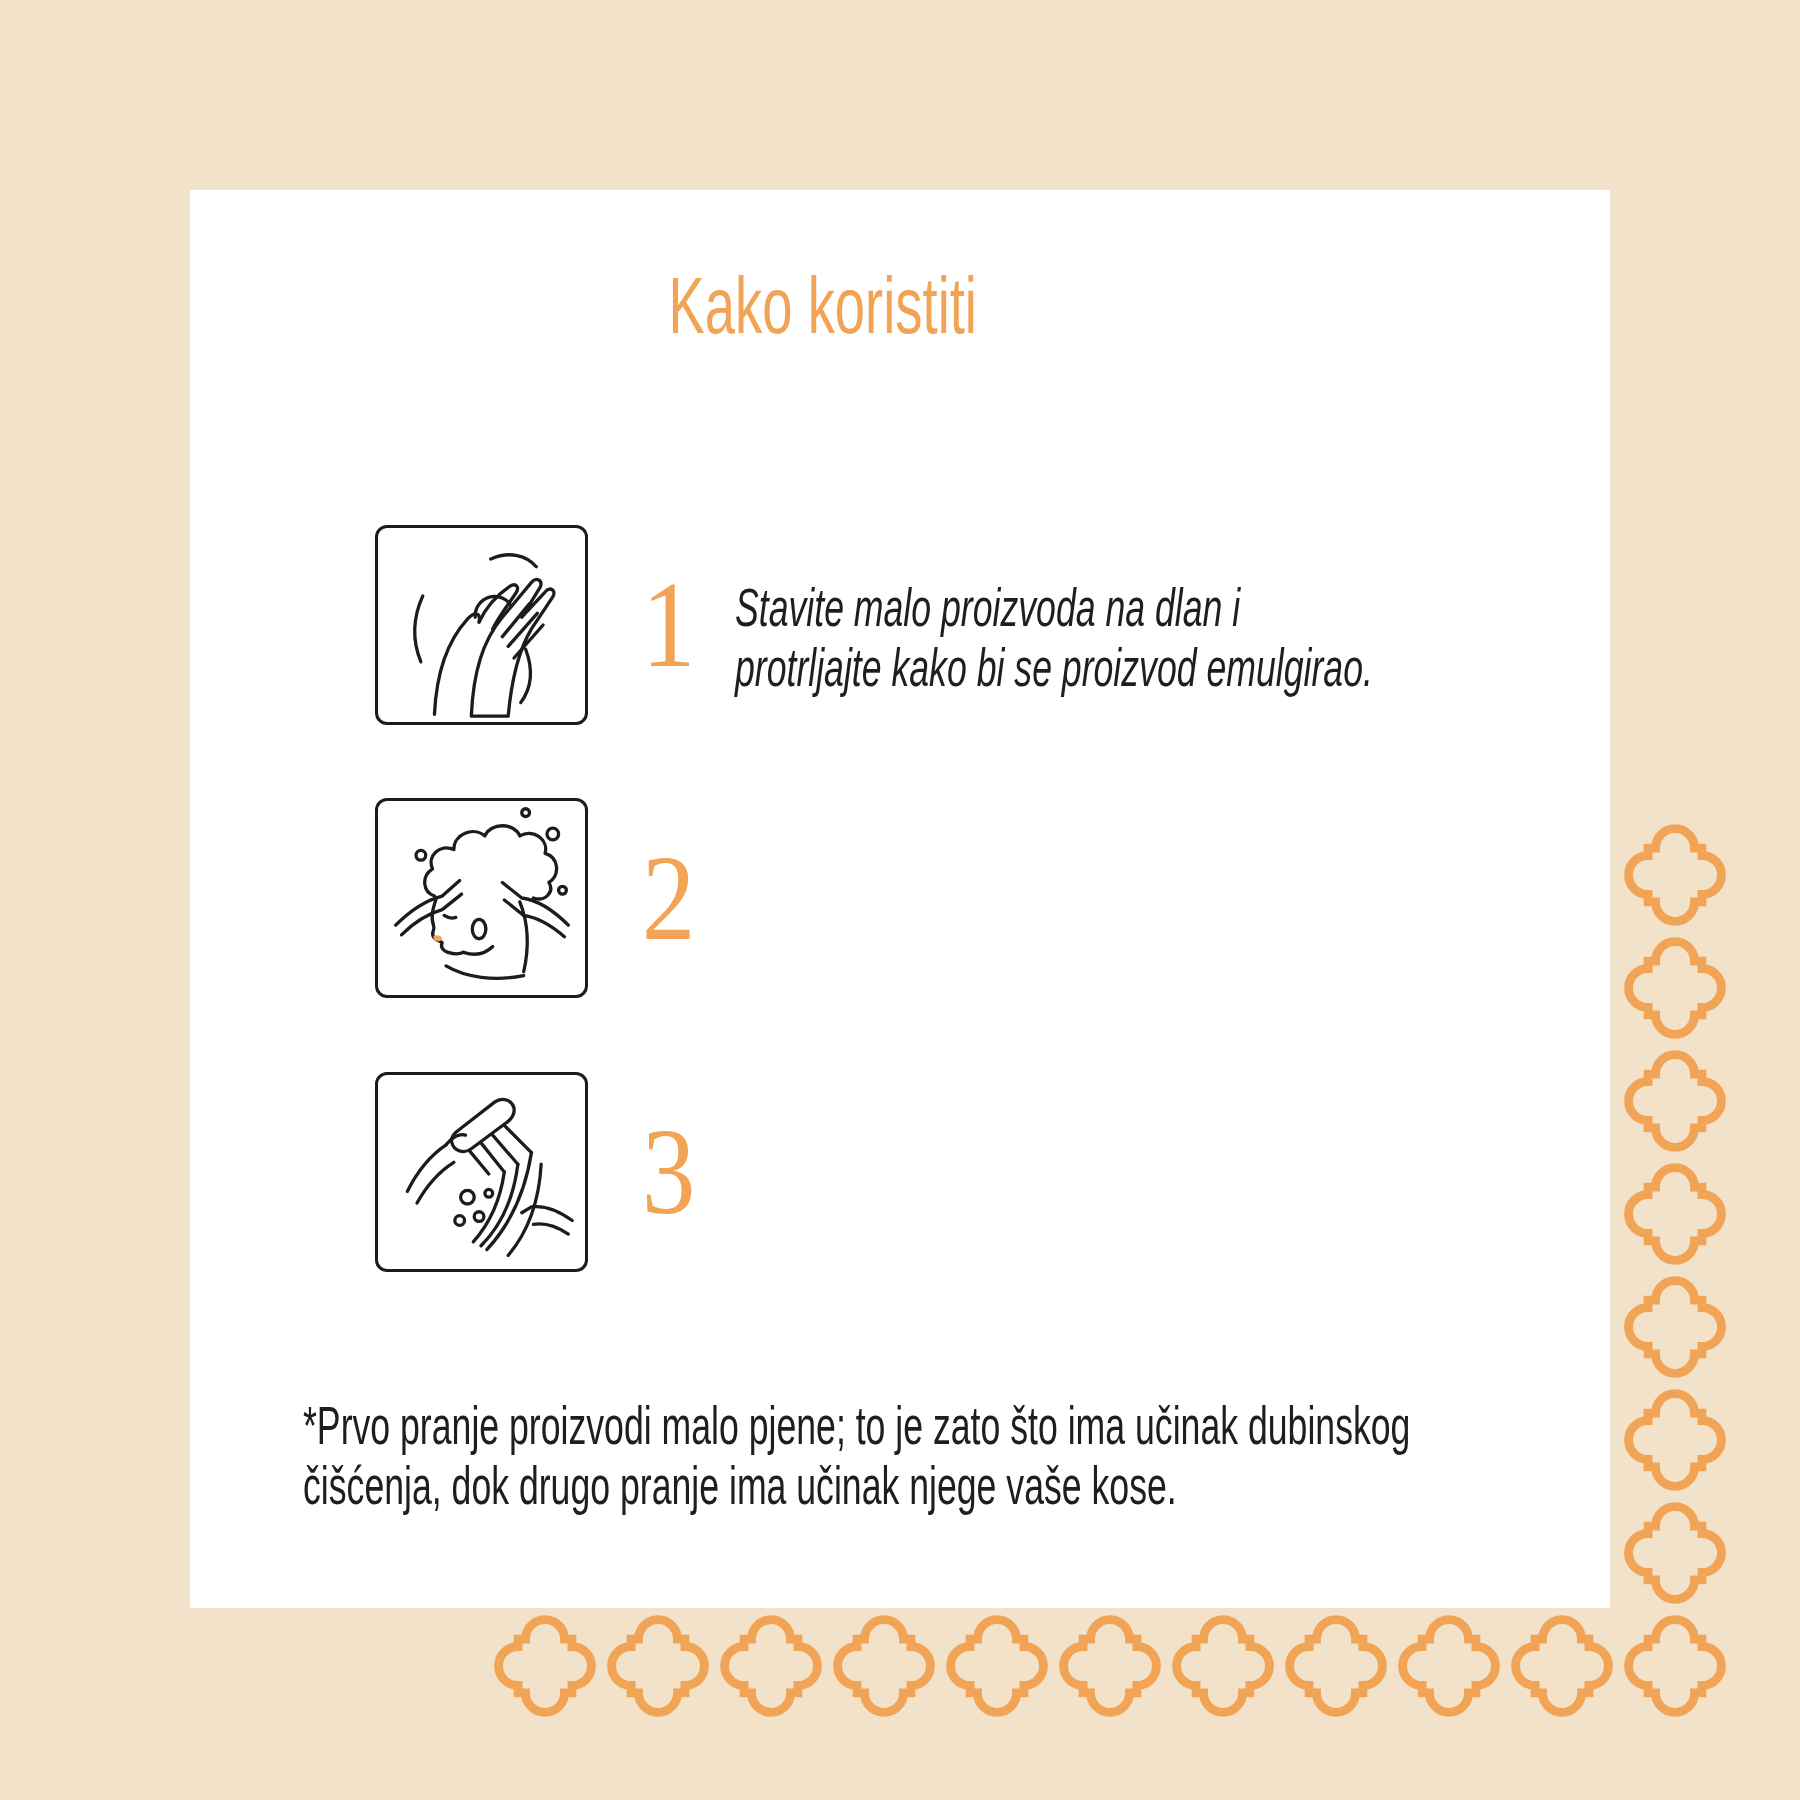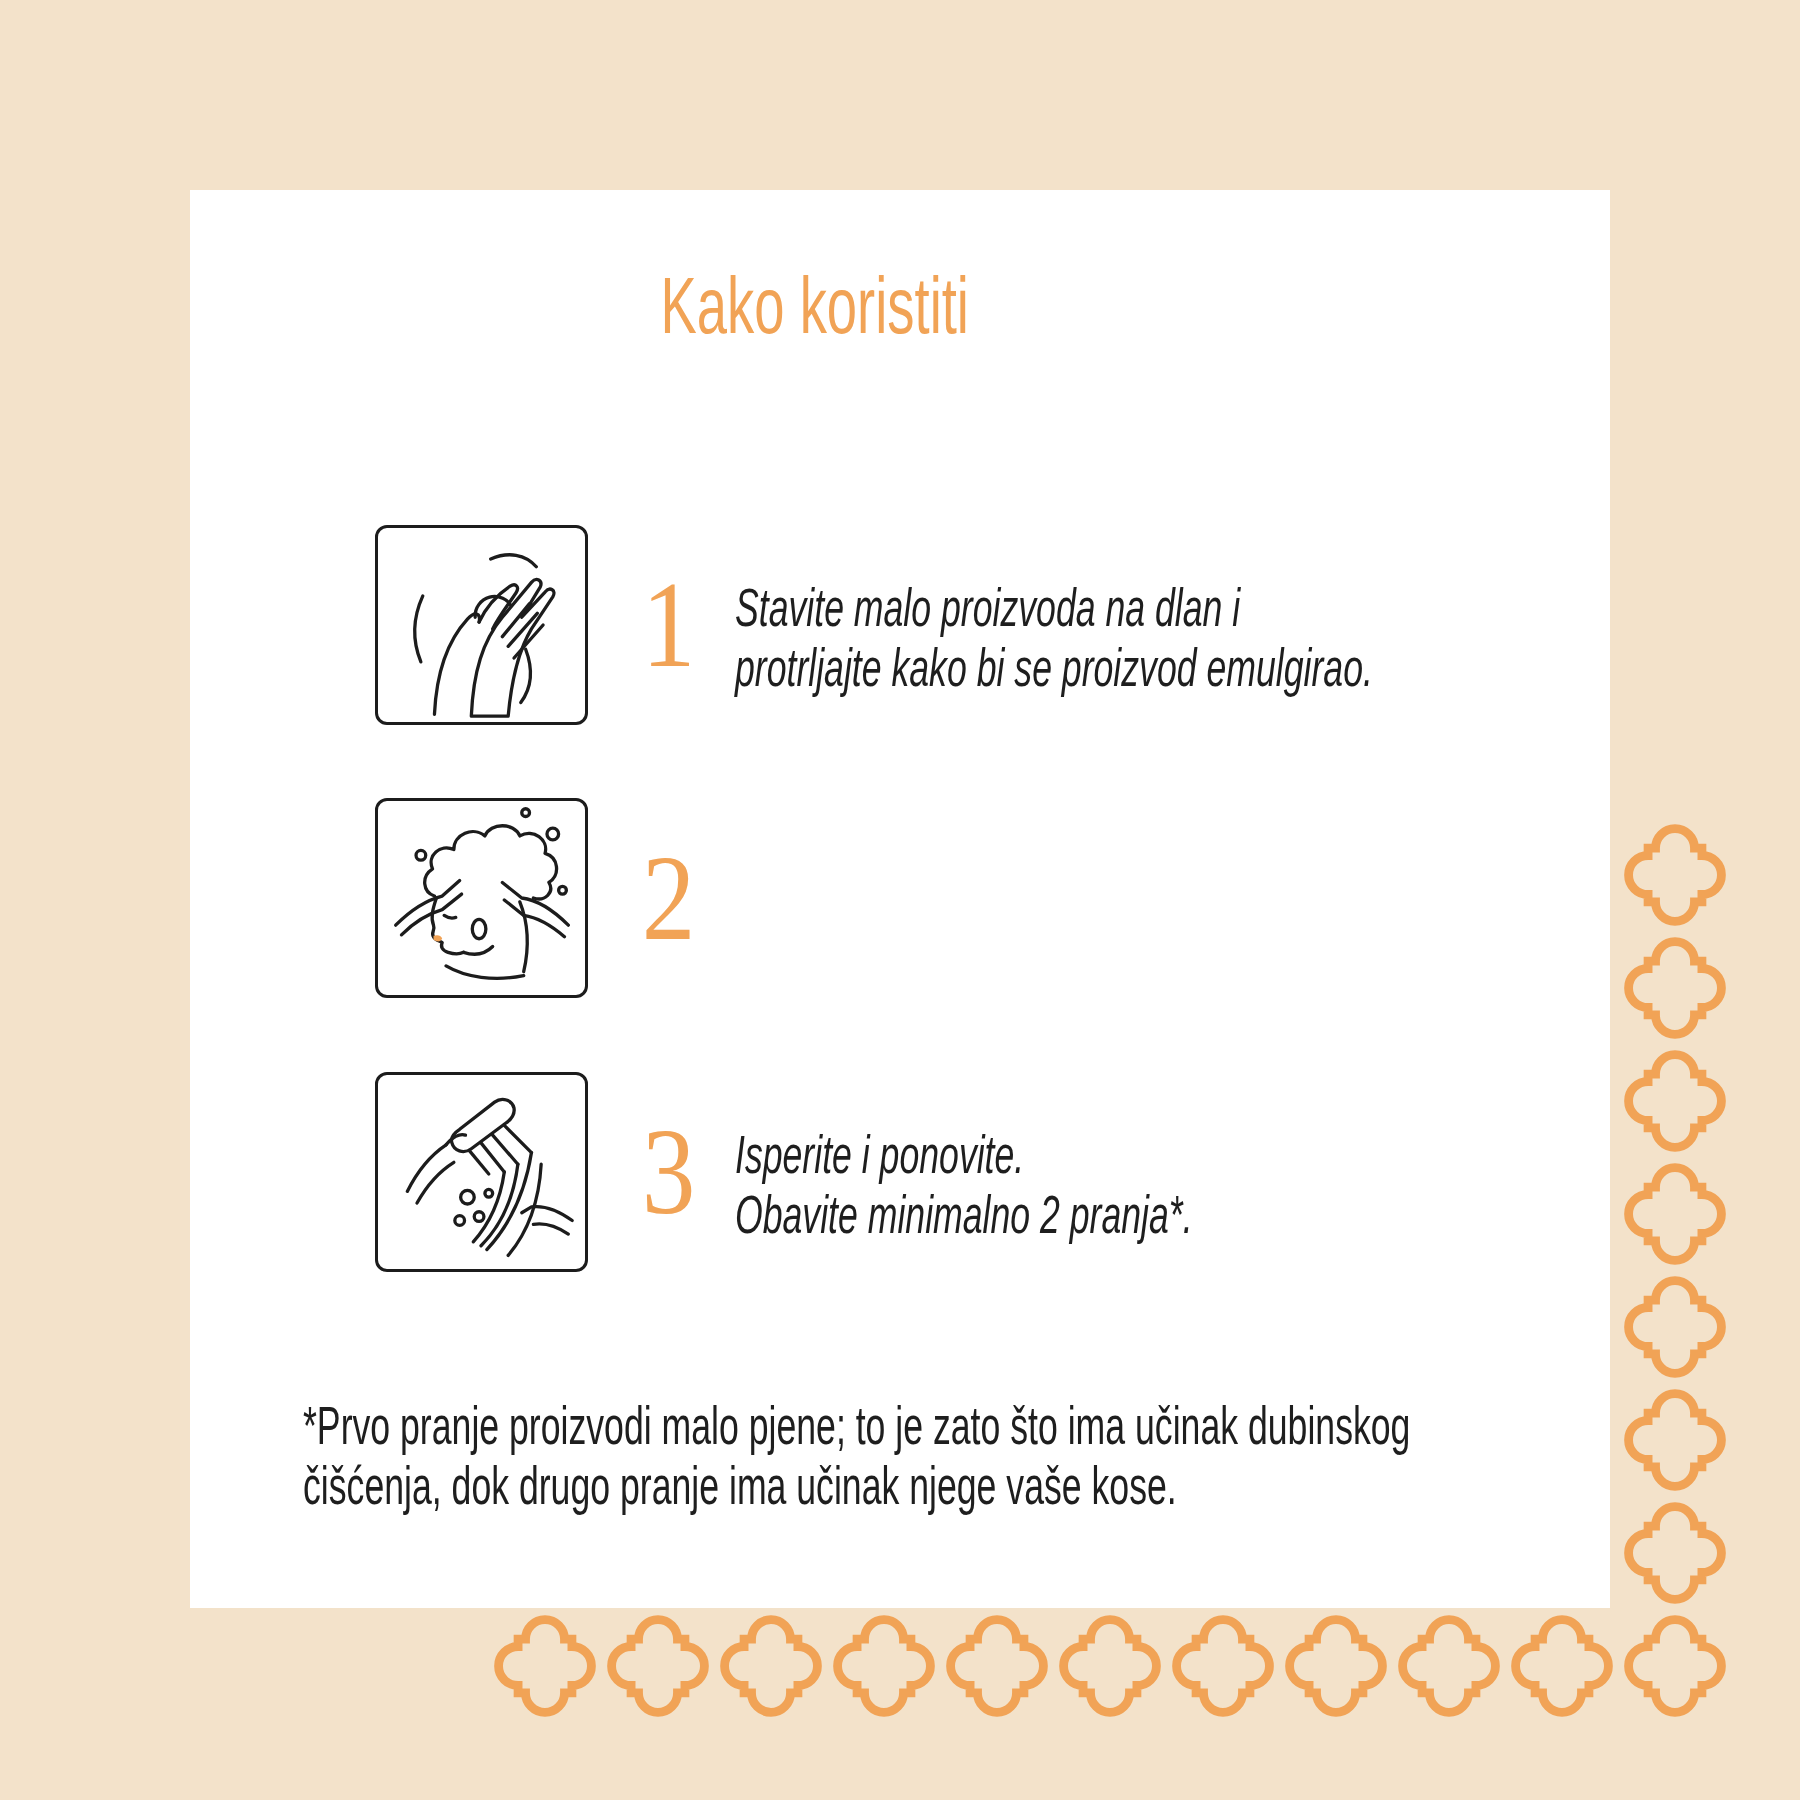--- a/index.html
+++ b/index.html
@@ -11,21 +11,21 @@
     font-family:"Liberation Sans", sans-serif;
     color:#1E1E1E;
   }
   .card{
     position:absolute;left:190px;top:190px;
     width:1420px;height:1418px;
     background:#FFFFFF;
   }
   
   .title{
-    position:absolute;left:190px;top:253px;width:1250px;
+    position:absolute;left:198px;top:253px;width:1250px;
     text-align:center;
     font-size:80px;line-height:105px;
     color:#F1A356;
   }
   .title .cond{display:inline-block;transform:scaleX(0.68);transform-origin:50% 50%;white-space:nowrap;}
   
   .step{position:absolute;left:375px;width:1200px;height:200px;}
   .icon-box{
     position:absolute;left:0;top:0;
     width:213px;height:200px;
@@ -140,24 +140,20 @@
         <path class="ink" d="M168,92 C166,128 156,160 134,186"></path>
         <path class="ink" d="M200,150 C186,140 172,134 158,136 L148,142"></path>
         <path class="ink" d="M196,164 C184,156 172,152 160,154"></path>
         <circle class="ink" cx="92" cy="126" r="7"></circle>
         <circle class="ink" cx="104" cy="146" r="5"></circle>
         <circle class="ink" cx="84" cy="150" r="5"></circle>
         <circle class="ink" cx="114" cy="122" r="4"></circle>
       </svg>
     </div>
     <div class="num"><span class="cond">3</span></div>
-    <div class="txt">
-      <span class="cond-l">Isperite i ponovite.</span>
-      <span class="cond-l">Obavite minimalno 2 pranja*.</span>
-    </div>
   </div>
 
   <div class="footnote">
     <span class="cond-l">*Prvo pranje proizvodi malo pjene; to je zato što ima učinak dubinskog</span>
     <span class="cond-l">čišćenja, dok drugo pranje ima učinak njege vaše kose.</span>
   </div>
 
   <div class="qf-col">
     <svg class="qf">
         <use href="#qf"></use>

